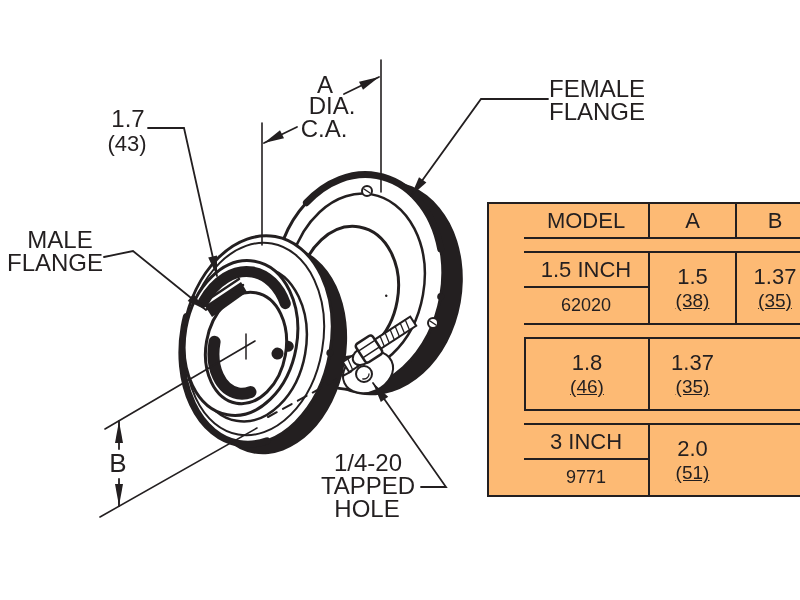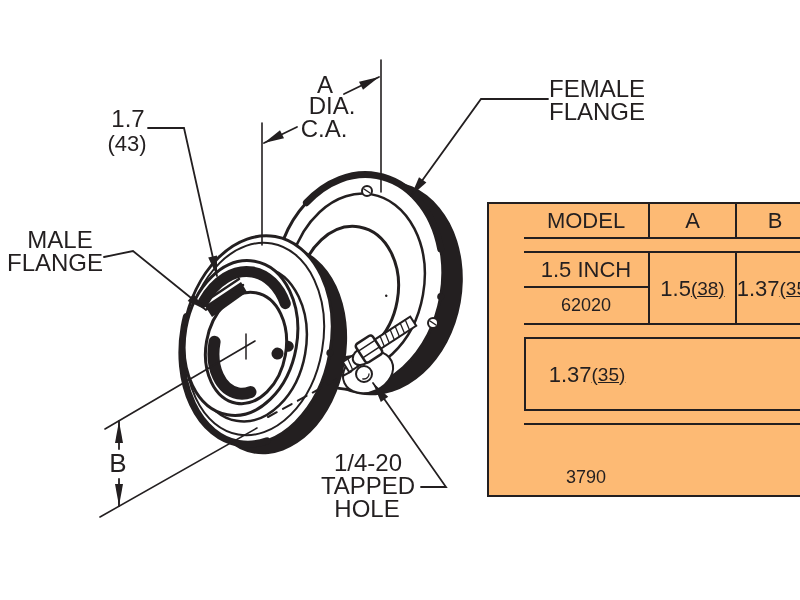--- a/index.html
+++ b/index.html
@@ -22,21 +22,21 @@
     display:grid; grid-template-columns:124px 87px 78px;
     grid-template-rows:35px 35px;
     border-top:2px solid #231f20; margin-top:12px;
   }
   .tbl-group.mid { border-bottom:2px solid #231f20; }
   .th, .cell { display:flex; align-items:center; justify-content:center; }
   .th { font-size:22px; }
   .col-a, .col-b { border-left:2px solid #231f20; }
   .cell.size { grid-column:1; grid-row:1; border-bottom:2px solid #231f20; font-size:22px; }
   .cell.num  { grid-column:1; grid-row:2; font-size:18px; }
-  .cell.val  { grid-row:1 / span 2; flex-direction:row; }
+  .cell.val  { grid-row:1 / span 2; flex-direction:column; }
   .cell.val .in { font-size:22px; line-height:25px; }
   .cell.val .mm { font-size:19px; line-height:23px;text-decoration:underline; }
 </style>
 </head>
 <body>
 
 <div class="stage">
 
   <svg width="800" height="600" viewBox="0 0 800 600">
     <g stroke="#231f20" fill="none" stroke-linecap="round">
@@ -181,24 +181,33 @@
         <span class="in">1.5</span>
         <span class="mm">(38)</span>
       </div>
       <div class="cell val col-b">
         <span class="in">1.37</span>
         <span class="mm">(35)</span>
       </div>
     </div>
 
     <div class="tbl-group mid">
+      <div class="cell val col-a">
+        <span class="in">1.8</span>
+        <span class="mm">(46)</span>
+      </div>
       <div class="cell val col-b">
         <span class="in">1.37</span>
         <span class="mm">(35)</span>
       </div>
     </div>
 
     <div class="tbl-group">
-      <div class="cell num">3790</div>
+      <div class="cell size">3 INCH</div>
+      <div class="cell num">9771</div>
+      <div class="cell val col-b">
+        <span class="in">2.0</span>
+        <span class="mm">(51)</span>
+      </div>
     </div>
   </div>
 
 </div>
 
 </body></html>

